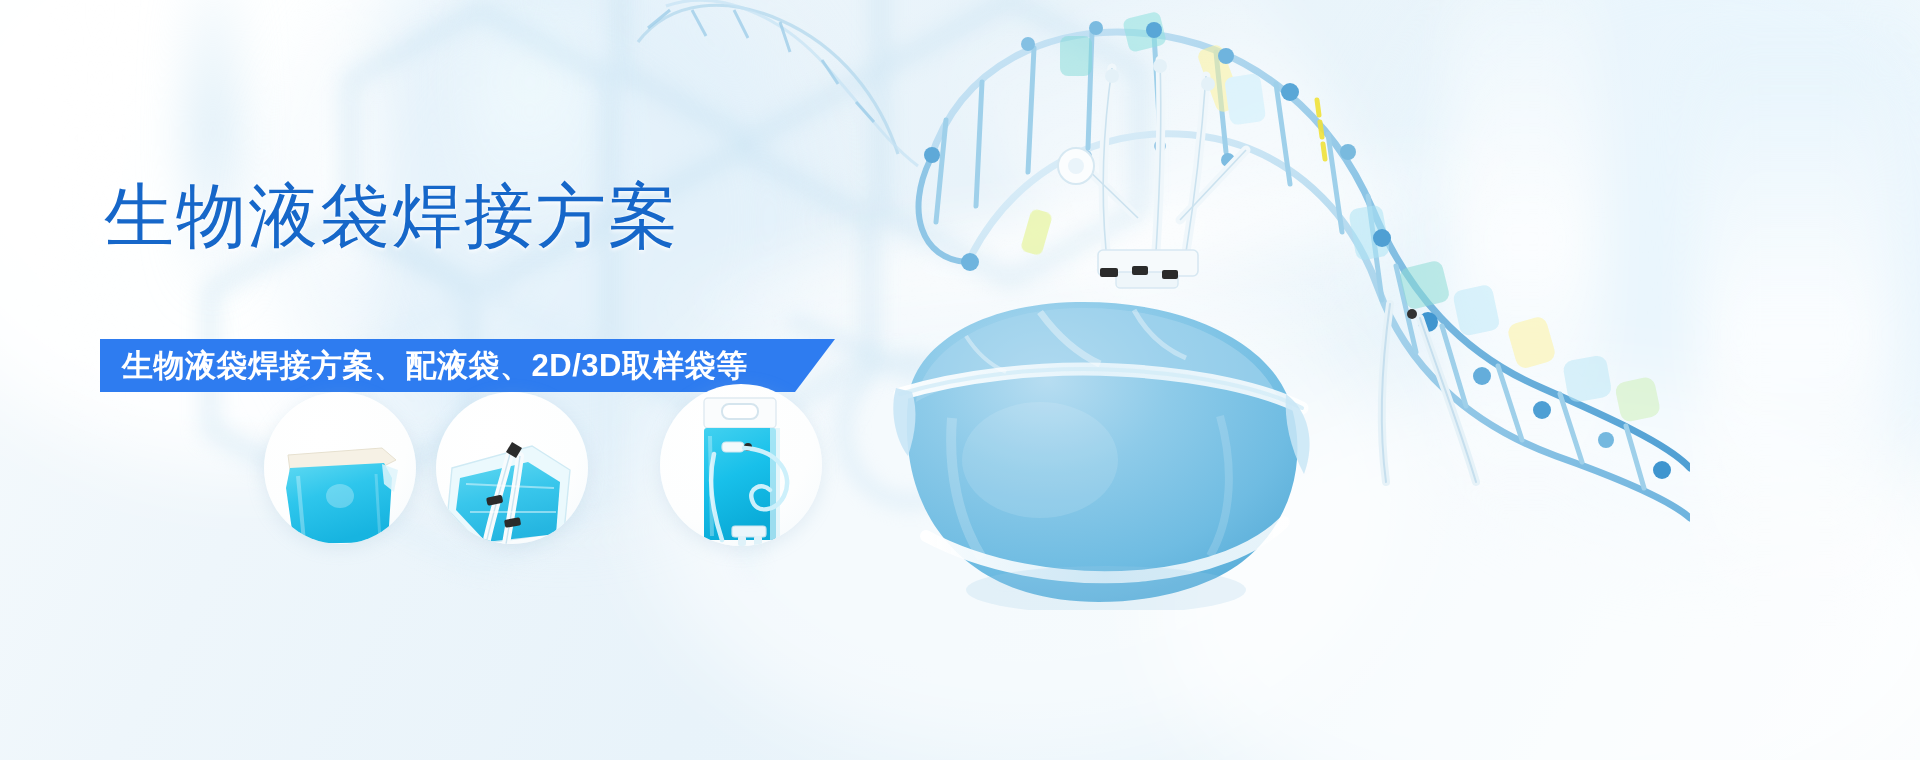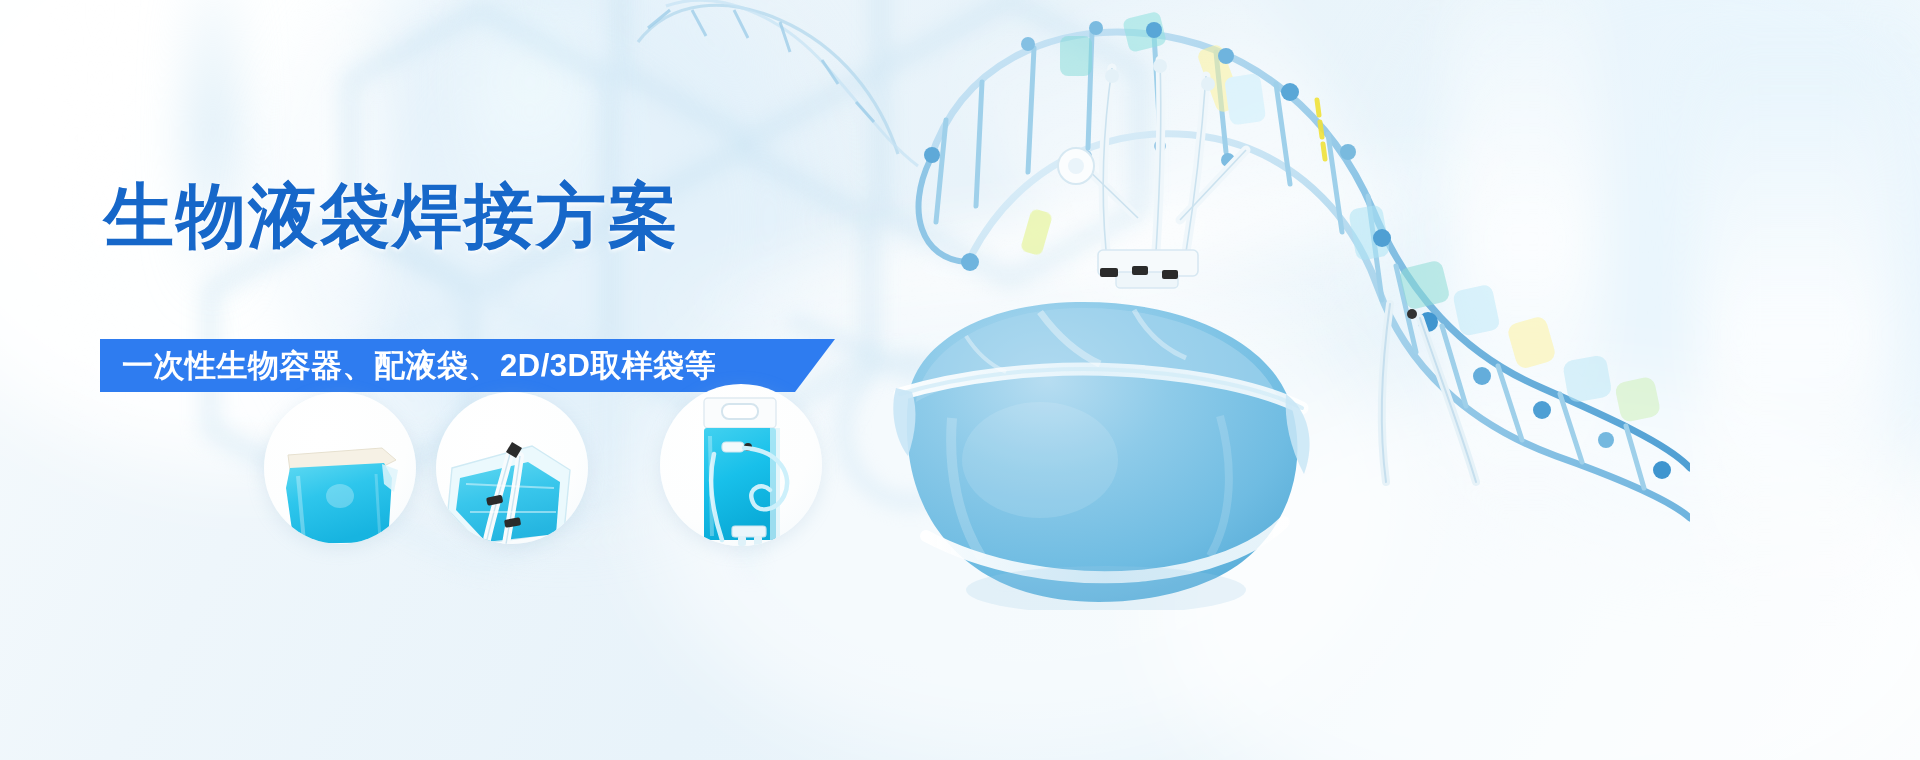--- a/index.html
+++ b/index.html
@@ -40,21 +40,21 @@
              filter:blur(11px); opacity:.5; pointer-events:none; }
   .ringwrap { position:absolute; left:760px; top:260px; width:460px; height:330px;
               filter:blur(9px); opacity:.45; pointer-events:none; }
 
   
   .dna { position:absolute; left:630px; top:-30px; width:1060px; height:560px; pointer-events:none; }
 
   
   .title {
     position:absolute; left:104px; top:176px;
-    font-size:70px; font-weight:bold; letter-spacing:2px;
+    font-size:70px; font-weight:normal; letter-spacing:2px;
     color:#1667c9; white-space:nowrap; line-height:1.16;
     text-shadow:0 2px 4px rgba(255,255,255,.85), 0 0 2px rgba(255,255,255,.9);
   }
 
   
   .subbanner {
     position:absolute; left:100px; top:339px; width:735px; height:53px;
     background:#2e7cf0;
     clip-path:polygon(0 0, 100% 0, calc(100% - 40px) 100%, 0 100%);
     display:flex; align-items:center;
@@ -261,21 +261,21 @@
 
       <circle cx="92" cy="22" r="7" fill="#e4f1f8"></circle>
       <circle cx="140" cy="12" r="7" fill="#e4f1f8"></circle>
       <circle cx="188" cy="30" r="7" fill="#e4f1f8"></circle>
     </svg>
   </div>
 
   <div class="title">生物液袋焊接方案</div>
 
   <div class="subbanner">
-    <span class="txt">一次性生物容器、配液袋、2D/3D取样袋等</span>
+    <span class="txt">生物液袋焊接方案、配液袋、2D/3D取样袋等</span>
   </div>
 
   <div class="pcircle c1">
     <svg width="152" height="152" viewBox="0 0 152 152">
       <defs>
         <linearGradient id="liq1" x1="0" y1="0" x2="0.4" y2="1">
           <stop offset="0%" stop-color="#5fd9f2"></stop>
           <stop offset="45%" stop-color="#2ec6ec"></stop>
           <stop offset="100%" stop-color="#17b4e0"></stop>
         </linearGradient>

